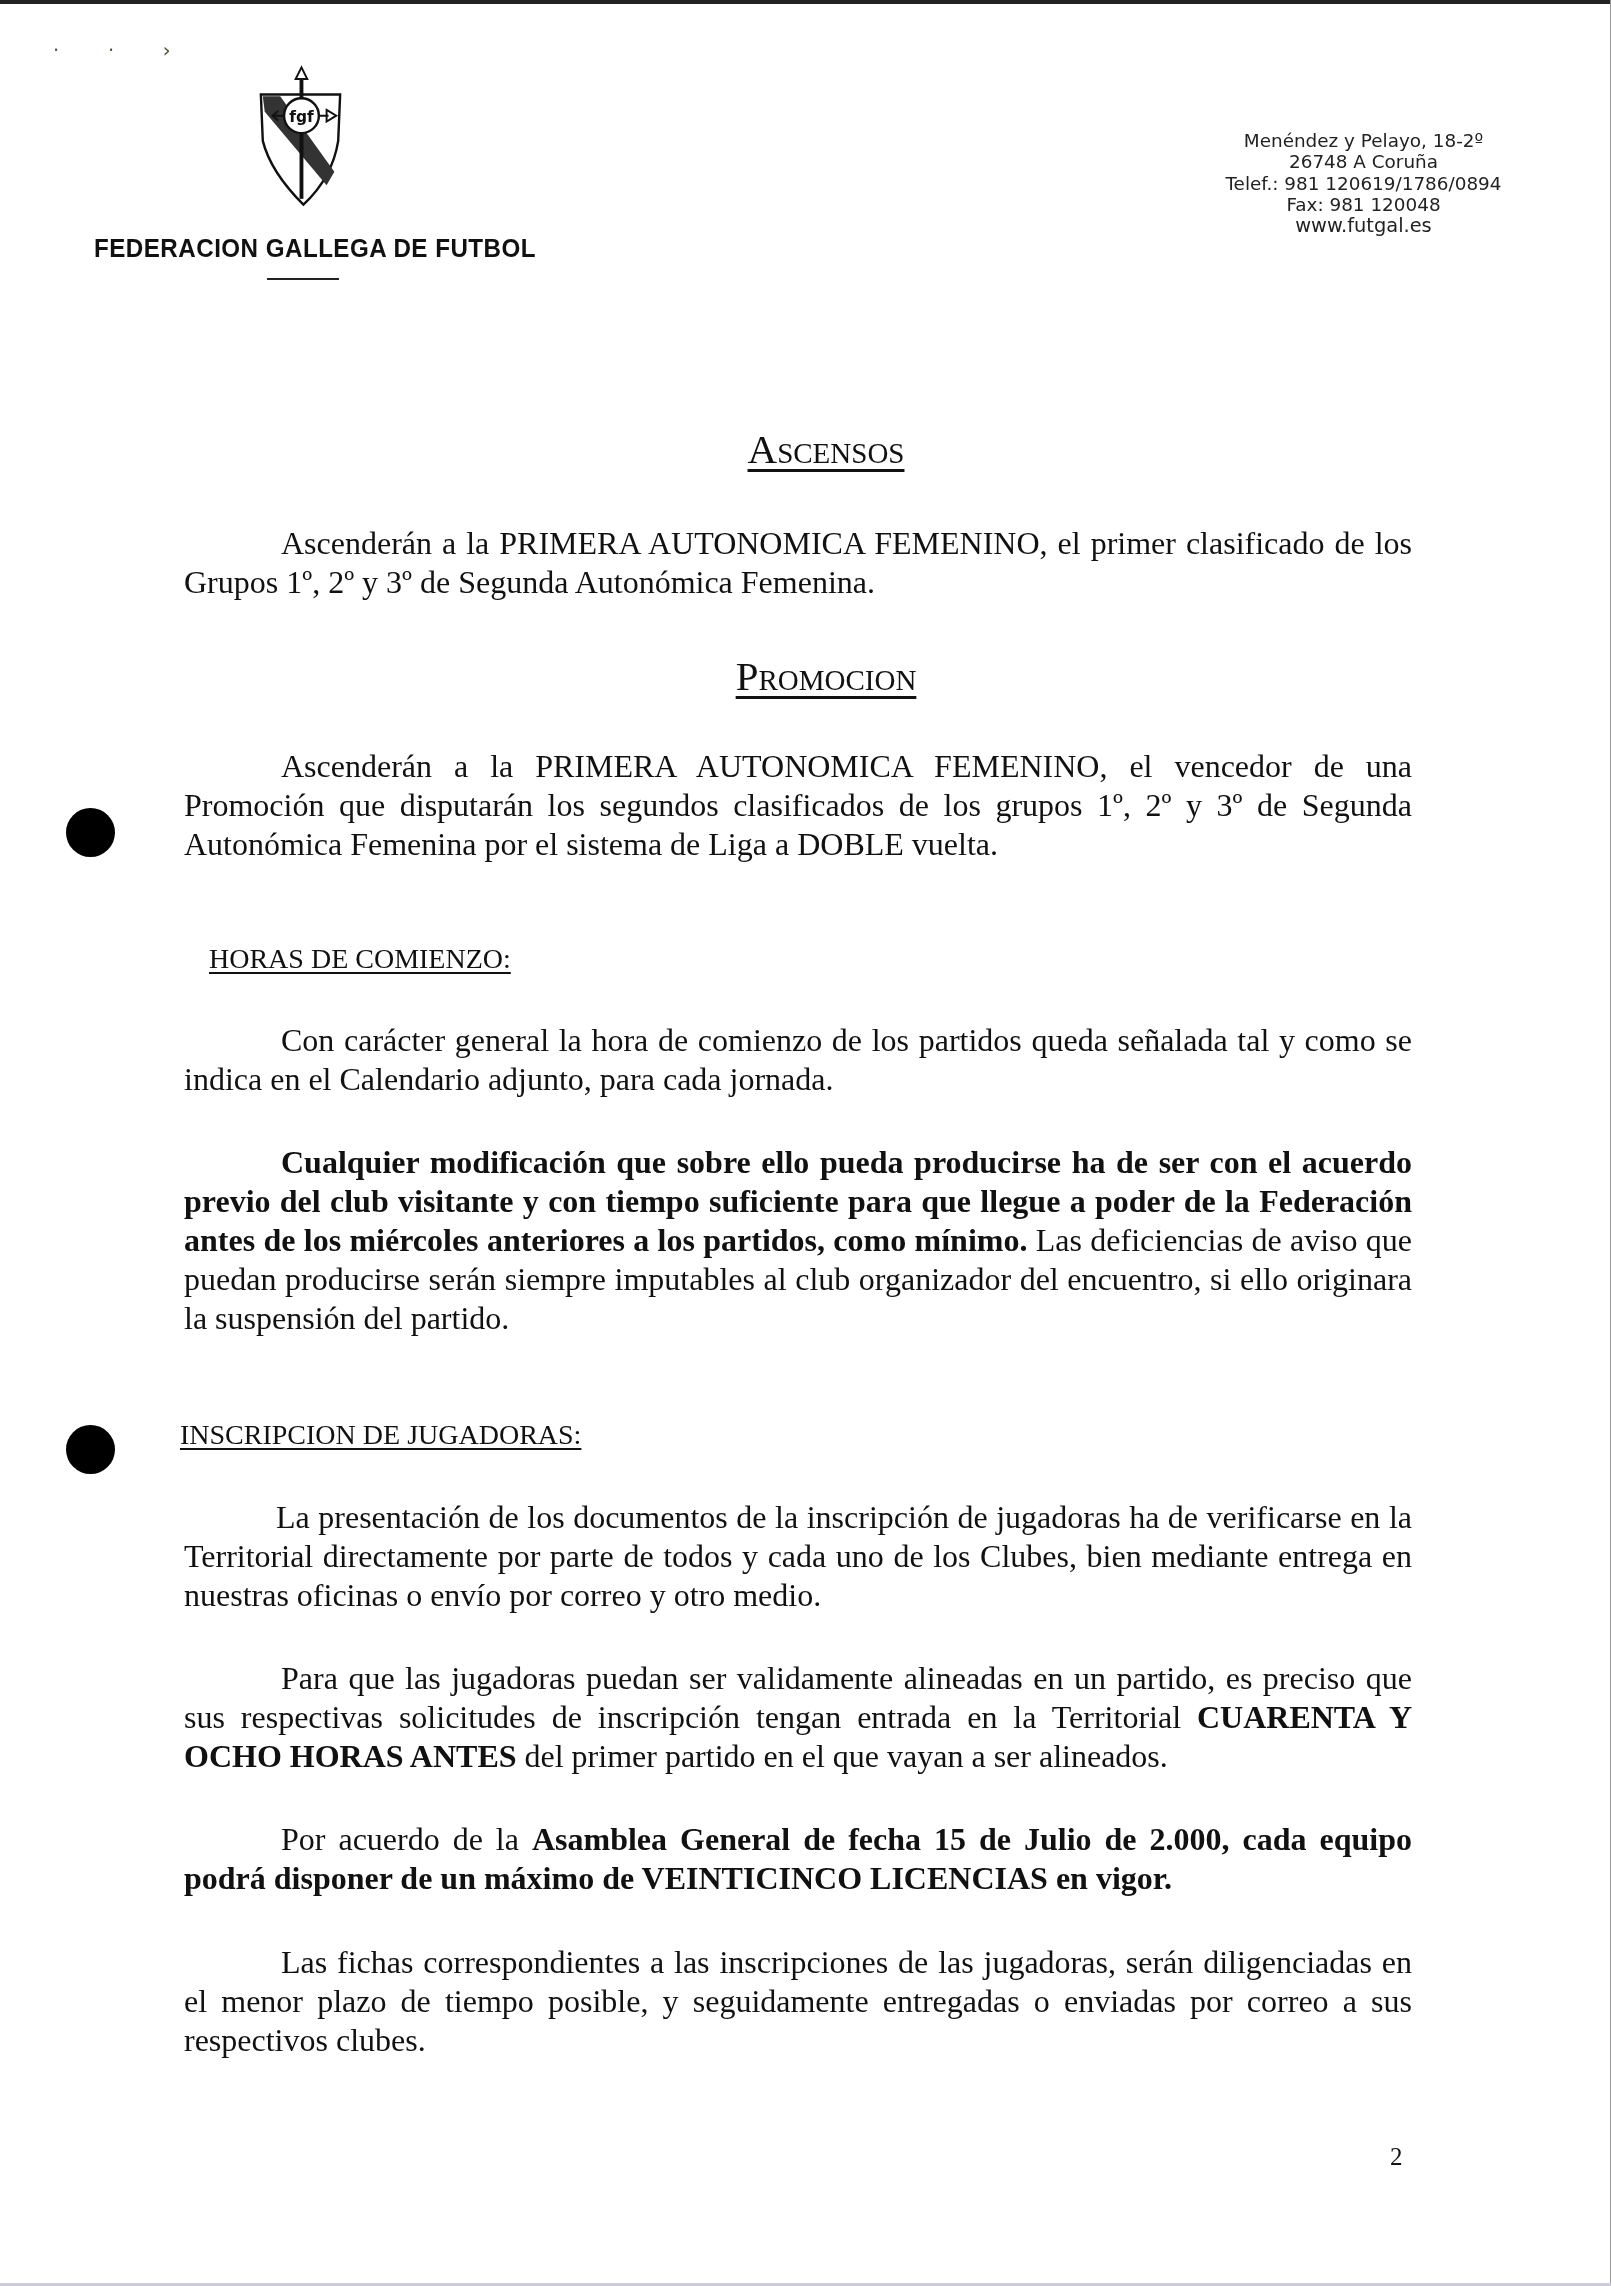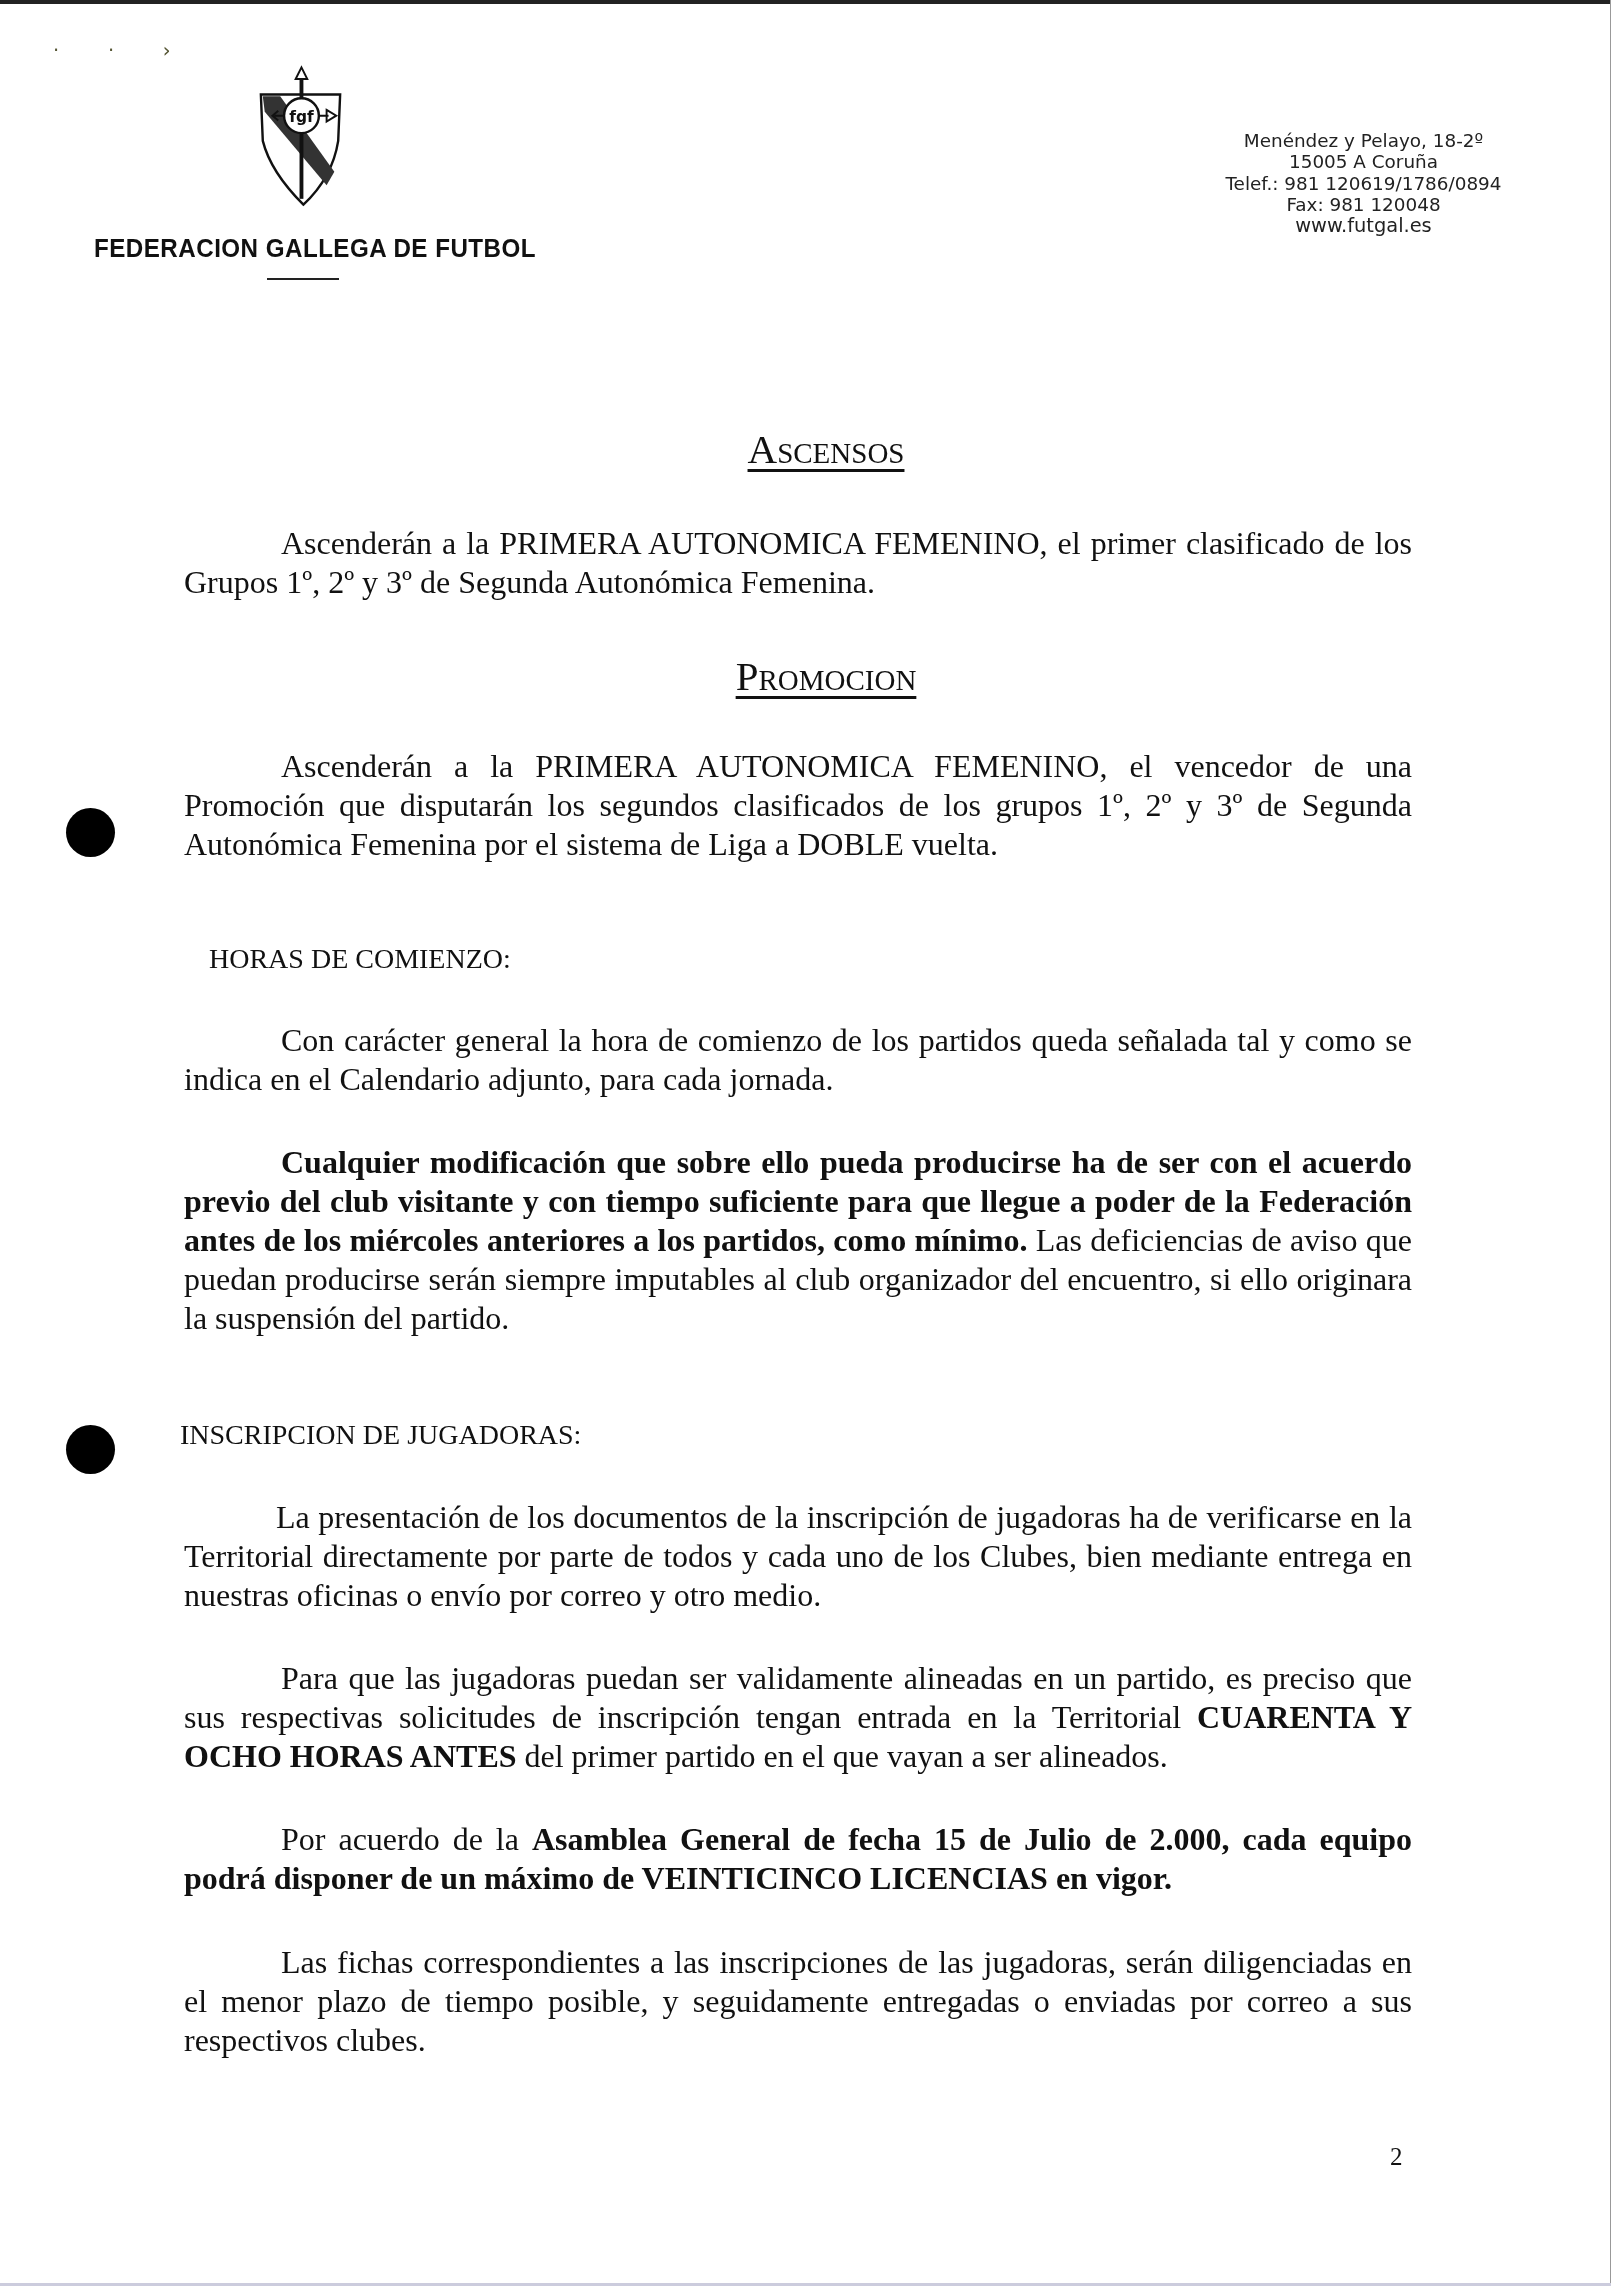--- a/index.html
+++ b/index.html
@@ -28,21 +28,21 @@
     font-size: 41px; font-variant: small-caps; text-decoration: underline;
     text-underline-offset: 5.8px; text-decoration-thickness: 2.9px; padding-left: 20px;
   }
   .para {
     position: absolute; left: 184px; width: 1228px;
     font-size: 32px; line-height: 39px; text-align: justify;
   }
   .para .indent { display: inline-block; width: 97px; }
   .para b { font-weight: bold; }
   .subhead {
-    position: absolute; font-size: 28px; 
+    position: absolute; font-size: 28px; text-decoration: underline;
     text-underline-offset: 3.9px; text-decoration-thickness: 1.9px;
   }
   .bullet { position: absolute; width: 49px; height: 49px; border-radius: 50%; background: #000; }
   .page-num { position: absolute; left: 1390px; top: 2143px; font-size: 25px; }
   .bottomline { position: absolute; left: 0; bottom: 0; width: 1612px; height: 2.9px; background: #ccd; }
 </style>
 </head>
 <body>
 
 <div class="topline"></div>
@@ -60,21 +60,21 @@
     <text x="46" y="61" text-anchor="middle" font-family="DejaVu Sans, sans-serif" font-size="16" font-weight="bold" fill="#111">fgf</text>
     <path d="M28 54 L18 54 M22 49 L16 54 L22 59" fill="none" stroke="#111" stroke-width="2"></path>
     <path d="M64 54 L74 54 M72 48 L82 54 L72 60 Z" fill="#fff" stroke="#111" stroke-width="2"></path>
   </svg>
 </div>
 <div class="org-name">FEDERACION GALLEGA DE FUTBOL</div>
 <div class="org-rule"></div>
 
 <div class="address">
   <div>Menéndez y Pelayo, 18-2º</div>
-  <div>15005 A Coruña</div>
+  <div>26748 A Coruña</div>
   <div>Telef.: 981 120619/1786/0894</div>
   <div>Fax: 981 120048</div>
   <div class="web">www.futgal.es</div>
 </div>
 
 <div class="section-title" style="top:425px;">Ascensos</div>
 <div class="para" style="top:524px;"><span class="indent"></span><span>Ascenderán a la PRIMERA AUTONOMICA FEMENINO, el primer clasificado de los Grupos 1º, 2º y 3º de Segunda Autonómica Femenina.</span></div>
 
 <div class="section-title" style="top:652px;">Promocion</div>
 <div class="bullet" style="left:66px; top:808px;"></div>

